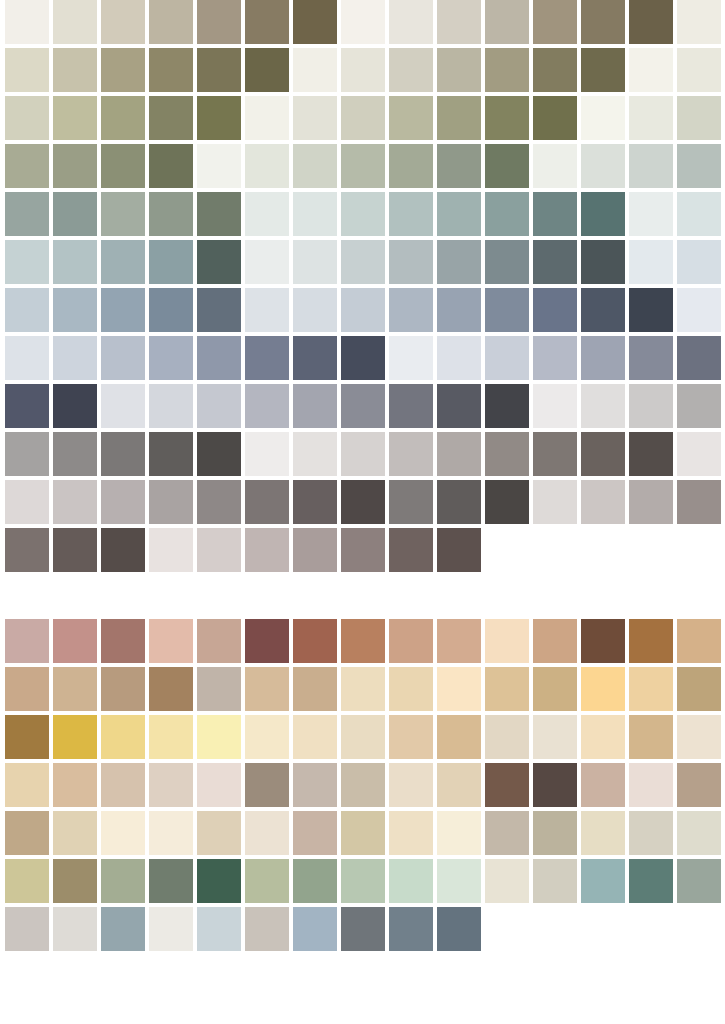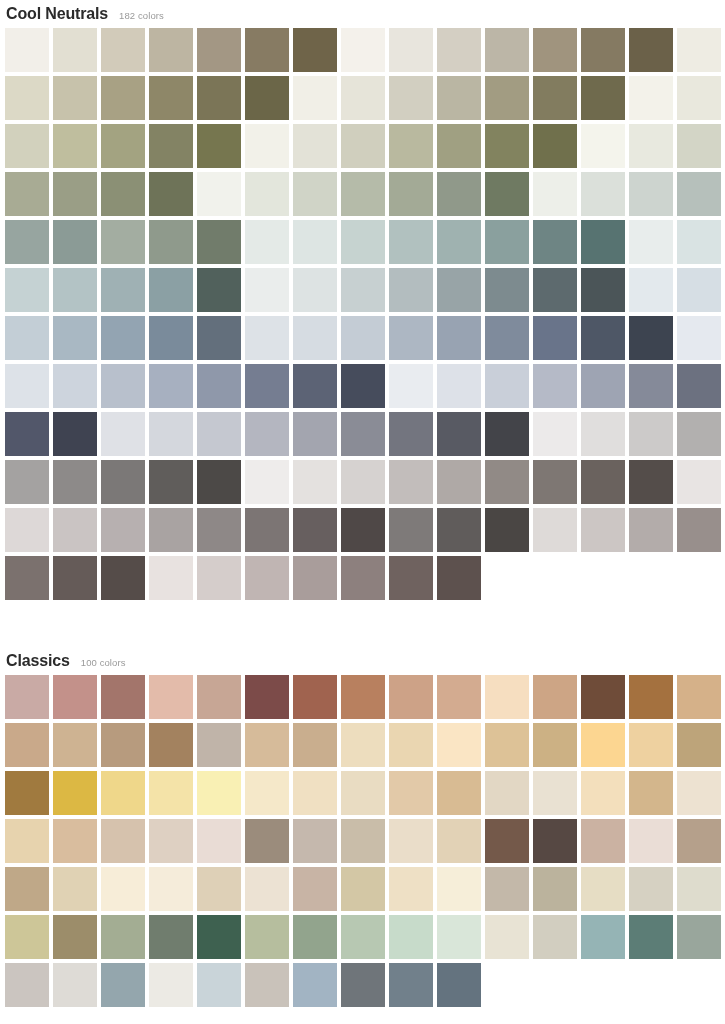--- a/index.html
+++ b/index.html
@@ -68,24 +68,20 @@
   .section-gap {
     height: 43px;
   }
 </style>
 </head>
 <body>
 
 <div class="page">
 
   <div class="palette-section">
-    <div class="section-header">
-      <h2 class="section-title">Cool Neutrals</h2>
-      <span class="section-count">182 colors</span>
-    </div>
     <div class="swatch-grid">
         <div class="swatch" style="background: rgb(242, 239, 233);"></div>
         <div class="swatch" style="background: rgb(226, 223, 210);"></div>
         <div class="swatch" style="background: rgb(210, 203, 186);"></div>
         <div class="swatch" style="background: rgb(189, 181, 162);"></div>
         <div class="swatch" style="background: rgb(163, 151, 132);"></div>
         <div class="swatch" style="background: rgb(135, 123, 99);"></div>
         <div class="swatch" style="background: rgb(111, 100, 73);"></div>
         <div class="swatch" style="background: rgb(244, 241, 235);"></div>
         <div class="swatch" style="background: rgb(232, 229, 221);"></div>
@@ -254,24 +250,20 @@
         <div class="swatch" style="background: rgb(169, 157, 155);"></div>
         <div class="swatch" style="background: rgb(141, 128, 126);"></div>
         <div class="swatch" style="background: rgb(111, 98, 95);"></div>
         <div class="swatch" style="background: rgb(93, 81, 78);"></div>
       </div>
   </div>
 
   <div class="section-gap"></div>
 
   <div class="palette-section">
-    <div class="section-header">
-      <h2 class="section-title">Classics</h2>
-      <span class="section-count">100 colors</span>
-    </div>
     <div class="swatch-grid">
         <div class="swatch" style="background: rgb(201, 170, 165);"></div>
         <div class="swatch" style="background: rgb(195, 145, 138);"></div>
         <div class="swatch" style="background: rgb(163, 117, 107);"></div>
         <div class="swatch" style="background: rgb(227, 187, 170);"></div>
         <div class="swatch" style="background: rgb(199, 166, 149);"></div>
         <div class="swatch" style="background: rgb(124, 75, 73);"></div>
         <div class="swatch" style="background: rgb(160, 99, 79);"></div>
         <div class="swatch" style="background: rgb(184, 128, 95);"></div>
         <div class="swatch" style="background: rgb(205, 162, 135);"></div>

